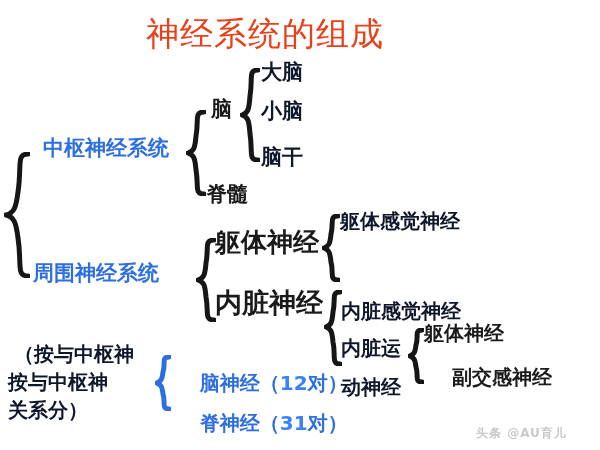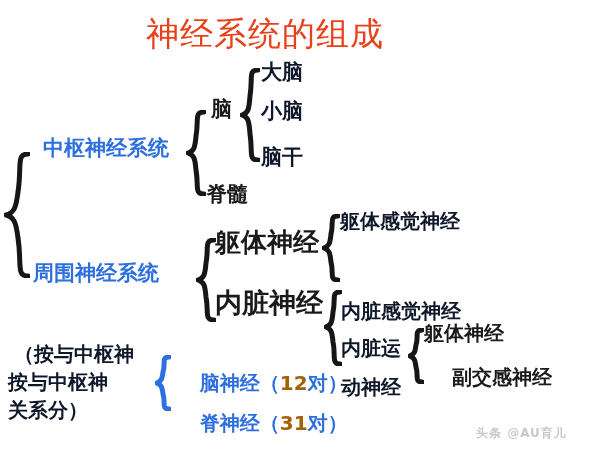--- a/index.html
+++ b/index.html
@@ -24,21 +24,21 @@
   }
   .title {
     color: #E8411A;
     font-size: 33px;
     font-weight: 400;
     letter-spacing: 1px;
   }
   .blue   { color: #2E6FE0; }
   .green  { color: #0f172a; }
   .black  { color: #1A1A1A; }
-  .navy   { color: #a16207; }
+  .navy   { color: #3b82f6; }
 
   
   .brace {
     position: absolute;
   }
   .brace svg { display: block; width: 100%; height: 100%; }
   .brace path {
     fill: none;
     stroke: #161616;
     stroke-width: 5;

